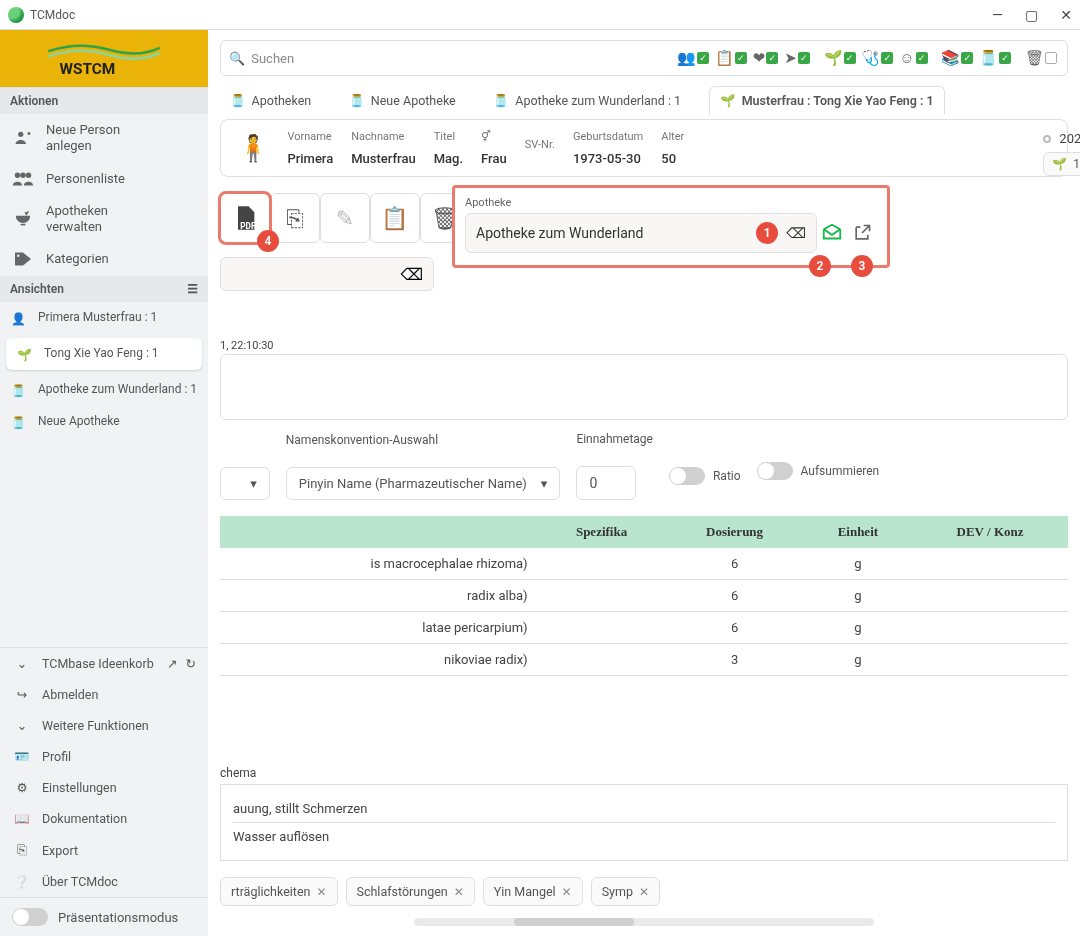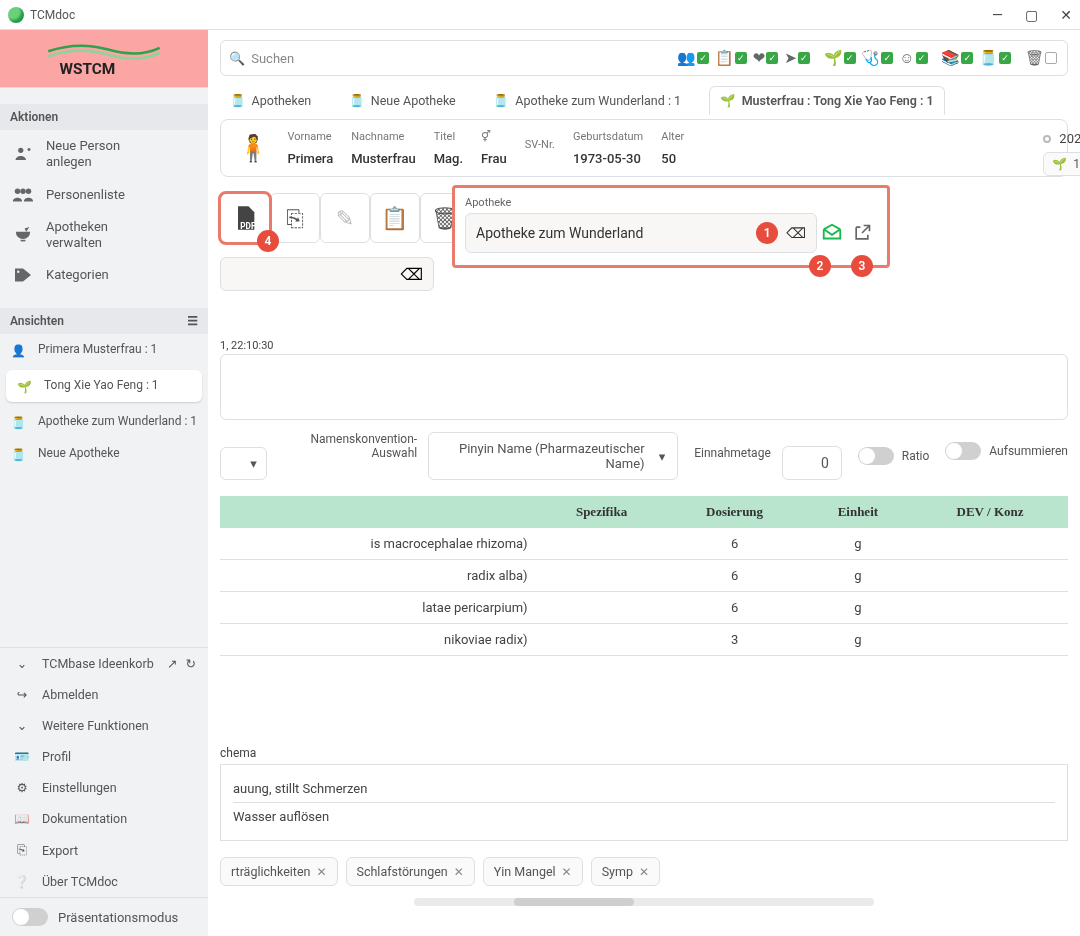--- a/index.html
+++ b/index.html
@@ -15,23 +15,23 @@
     --text-muted: #6c757d;
     --highlight: #e97b6c;
   }
   html, body { width: 1080px; height: 936px; overflow: hidden; background: #fff; }
   .titlebar { height: 30px; display: flex; align-items: center; padding: 0 8px; font-size: 12px; color: #555; border-bottom: 1px solid var(--border); }
   .titlebar .appicon { width:16px; height:16px; border-radius:50%; background: radial-gradient(circle at 30% 30%, #6bcf7b 40%, #2aa34a 60%, #1a7a34); margin-right:6px;}
   .titlebar .winctl { margin-left: auto; display:flex; gap:22px; color:#444; font-size:14px; }
   .titlebar .winctl span { cursor: default; }
   .app { display:flex; height: 906px; }
   .sidebar { width: 208px; background: var(--bg-panel); display:flex; flex-direction:column; font-size:13px; color:#555; overflow:hidden; }
-  .logo { height:58px; background:#fca5a5; display:flex; align-items:center; justify-content:center; border-bottom:1px solid var(--border);}
+  .logo { height:58px; background:#eab308; display:flex; align-items:center; justify-content:center; border-bottom:1px solid var(--border);}
   .logo svg { width:120px; height:40px;}
-  .section-hdr { background:#e6e8eb; padding:6px 10px; font-size:12px; font-weight:600; color:#555; display:flex; align-items:center;margin-top:16px;}
+  .section-hdr { background:#e6e8eb; padding:6px 10px; font-size:12px; font-weight:600; color:#555; display:flex; align-items:center;}
   .section-hdr .spacer { flex:1;}
   .nav-item { display:flex; align-items:center; gap:12px; padding:8px 12px; cursor:pointer;}
   .nav-item .ico { width:22px; display:flex; justify-content:center; color:#666; }
   .nav-item .lbl { flex:1; line-height:1.25; font-size:13px; color:#555;}
   .view-item { display:flex; align-items:flex-start; gap:10px; padding:8px 10px; font-size:12px; color:#555;}
   .view-item .ico { width:18px; display:flex; justify-content:center; margin-top:2px;}
   .view-item.active { background:#fff; border-radius:6px; margin:4px 6px; box-shadow:0 1px 2px rgba(0,0,0,.15);}
   .sidebar-bottom { margin-top:auto; border-top:1px solid var(--border);}
   .sb-row { display:flex; align-items:center; gap:10px; padding:8px 12px; font-size:12.5px; color:#555;}
   .sb-row .ico { width:20px; display:flex; justify-content:center;}
@@ -70,21 +70,21 @@
   .icbtn { width:30px; height:30px; display:flex; align-items:center; justify-content:center; border-radius:6px;}
   .icbtn.green svg { stroke: var(--green-bright);}
   .date-col { position:absolute; right:-238px; top:-57px; display:flex; flex-direction:column; gap:6px; align-items:flex-start;}
   .date-col .date { font-size:13px; color:#444; margin-left:18px;}
   .date-pill { border:1px solid var(--border); border-radius:6px; padding:4px 8px; display:flex; align-items:center; gap:6px; font-size:12px; color:#555; background:#fafafa;}
   .smallrow { display:flex; align-items:center; gap:8px; margin-top:6px;}
   .clearbox { border:1px solid var(--border); border-radius:6px; padding:6px 10px; display:flex; align-items:center; justify-content:flex-end; background:#f9f7f5; width:214px; height:34px;}
   .ts-row { font-size:11px; color:#444; margin-top:48px;}
   .bigbox { border:1px solid var(--border); border-radius:6px; height:66px; margin-top:2px; background:#fff;}
   .ctrls { display:flex; align-items:flex-end; gap:16px; margin-top:12px; font-size:12px; color:#555;}
-  .ctrl { display:flex; flex-direction:row; gap:11px;text-align:right;}
+  .ctrl { display:flex; flex-direction:column; gap:20px;}
   .selectish { border:1px solid var(--border); border-radius:6px; padding:8px 12px; display:flex; align-items:center; gap:8px; background:#fff; font-size:13px; min-width:40px;}
   .selectish .car { margin-left:6px; color:#555;}
   .numbox { border:1px solid var(--border); border-radius:6px; padding:8px 12px; width:60px; font-size:14px;}
   .tgl-wrap { display:flex; align-items:center; gap:8px;}
   table.ingred { width:100%; border-collapse:collapse; margin-top:16px; font-size:13px;}
   table.ingred thead th { background:#b9e5cf; color:#333; font-weight:600; padding:8px 10px; text-align:center; font-size:13px;font-family:Liberation Serif, serif;}
   table.ingred thead th:first-child { text-align:left;}
   table.ingred tbody td { padding:8px 10px; border-bottom:1px solid var(--border); color:#444;}
   table.ingred tbody td:first-child { text-align:right;}
   table.ingred tbody td:nth-child(2), table.ingred tbody td:nth-child(3), table.ingred tbody td:nth-child(4), table.ingred tbody td:nth-child(5) { text-align:center;}

